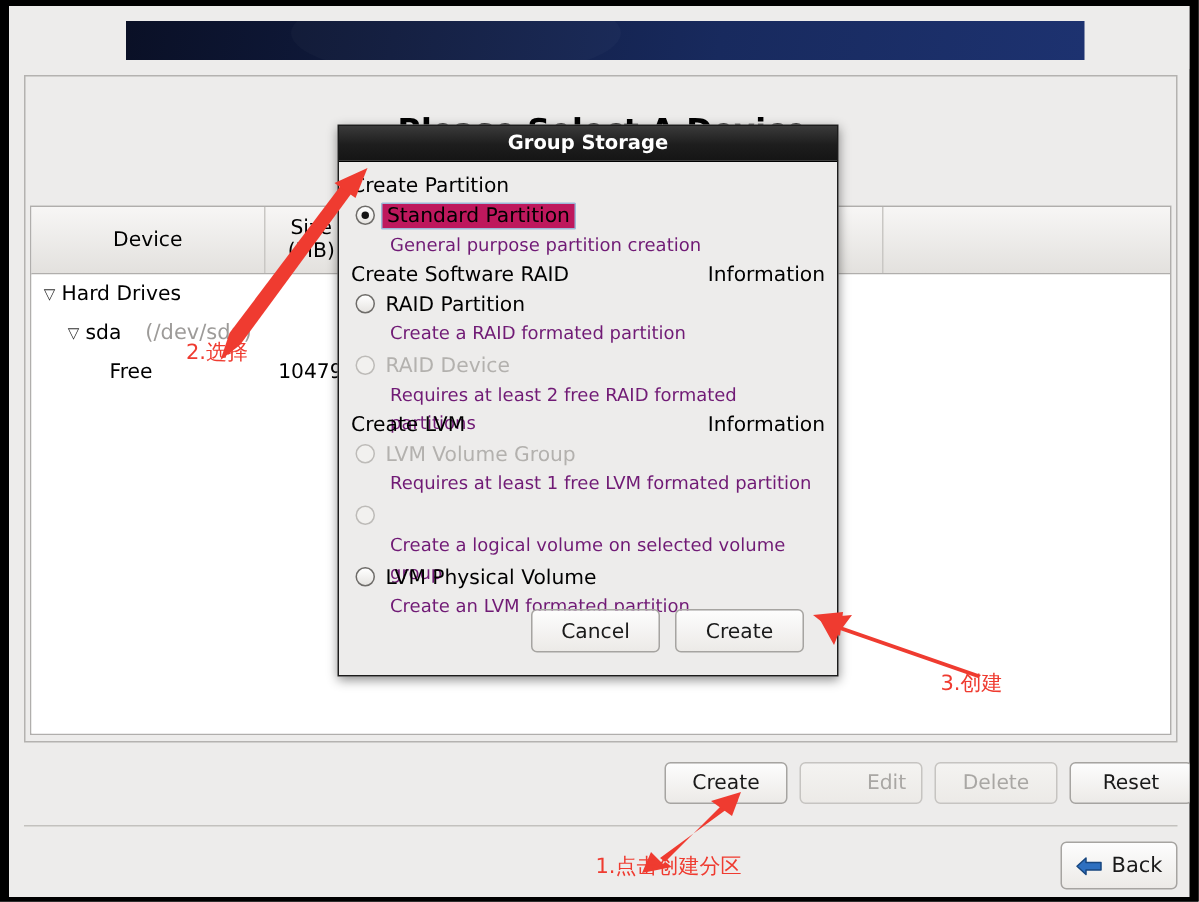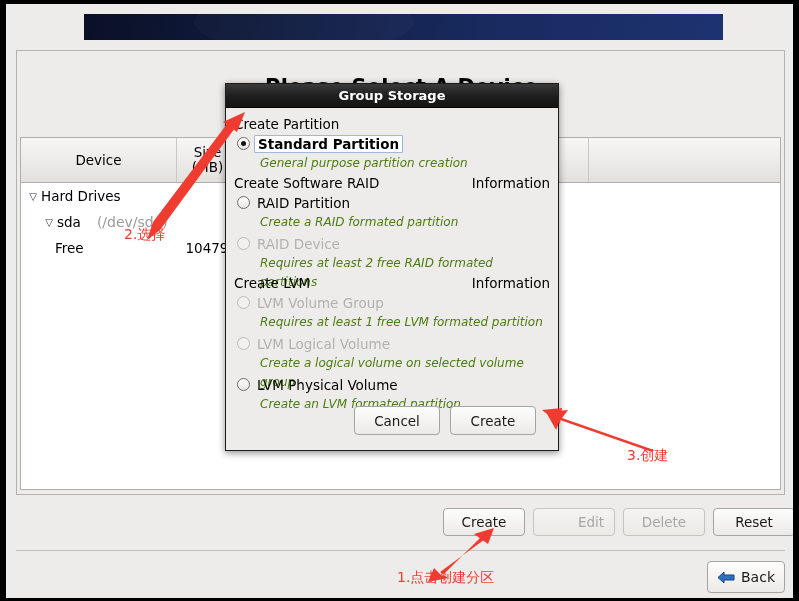--- a/index.html
+++ b/index.html
@@ -113,21 +113,21 @@
   .cell-size   { width: 64px; text-align: right; padding-right: 4px; }
 
   .twisty {
     display: inline-block;
     width: 16px; text-align: center;
     font-size: 10px; color: #2b2b2b;
     flex: 0 0 auto;
   }
   .indent-1 { padding-left: 4px; }
   .indent-2 { padding-left: 20px; }
-  .indent-3 { padding-left: 34px; }
+  .indent-3 { padding-left: 52px; }
   .dev-sub { color: #9d9b99; font-size: 14px; margin-left: 16px; }
 
   
   .action-bar {
     position: absolute;
     left: 10px; top: 498px;
     width: 769px; height: 40px;
   }
   .btn {
     font-family: "DejaVu Sans", "Liberation Sans", sans-serif;
@@ -252,33 +252,31 @@
     background: #151515;
   }
   .radio.dim {
     border-color: #bdbbb8;
     background: #f2f1ef;
   }
   .opt-label { font-size: 13.5px; color: #000; }
   .opt-label.dim { color: #b3b1ae; }
   .opt-label.focus {
     border: 1px solid #9db8d8;
-    background: #ffffff;
+    background: #be185d;
     padding: 0 3px;
     margin-left: -3px;
     border-radius: 1px;
-    font-weight: bold;
   }
   .opt-desc {
     font-size: 12px;
-    color: #4d7c0f;
+    color: #701a75;
     padding-left: 26px;
     height: 19px;
     line-height: 19px;
-    font-style: italic;
   }
 
   .dlg-buttons {
     position: absolute;
     left: 0; bottom: 16px;
     width: 318px;
     display: flex;
     justify-content: flex-end;
     gap: 10px;
     padding-right: 8px;
@@ -421,21 +419,20 @@
           <div class="opt">
             <div class="opt-main">
               <span class="radio dim"></span>
               <span class="opt-label dim">LVM Volume Group</span>
             </div>
             <div class="opt-desc">Requires at least 1 free LVM formated partition</div>
           </div>
           <div class="opt">
             <div class="opt-main">
               <span class="radio dim"></span>
-              <span class="opt-label dim">LVM Logical Volume</span>
             </div>
             <div class="opt-desc">Create a logical volume on selected volume group</div>
           </div>
           <div class="opt">
             <div class="opt-main">
               <span class="radio"></span>
               <span class="opt-label">LVM Physical Volume</span>
             </div>
             <div class="opt-desc">Create an LVM formated partition</div>
           </div>

